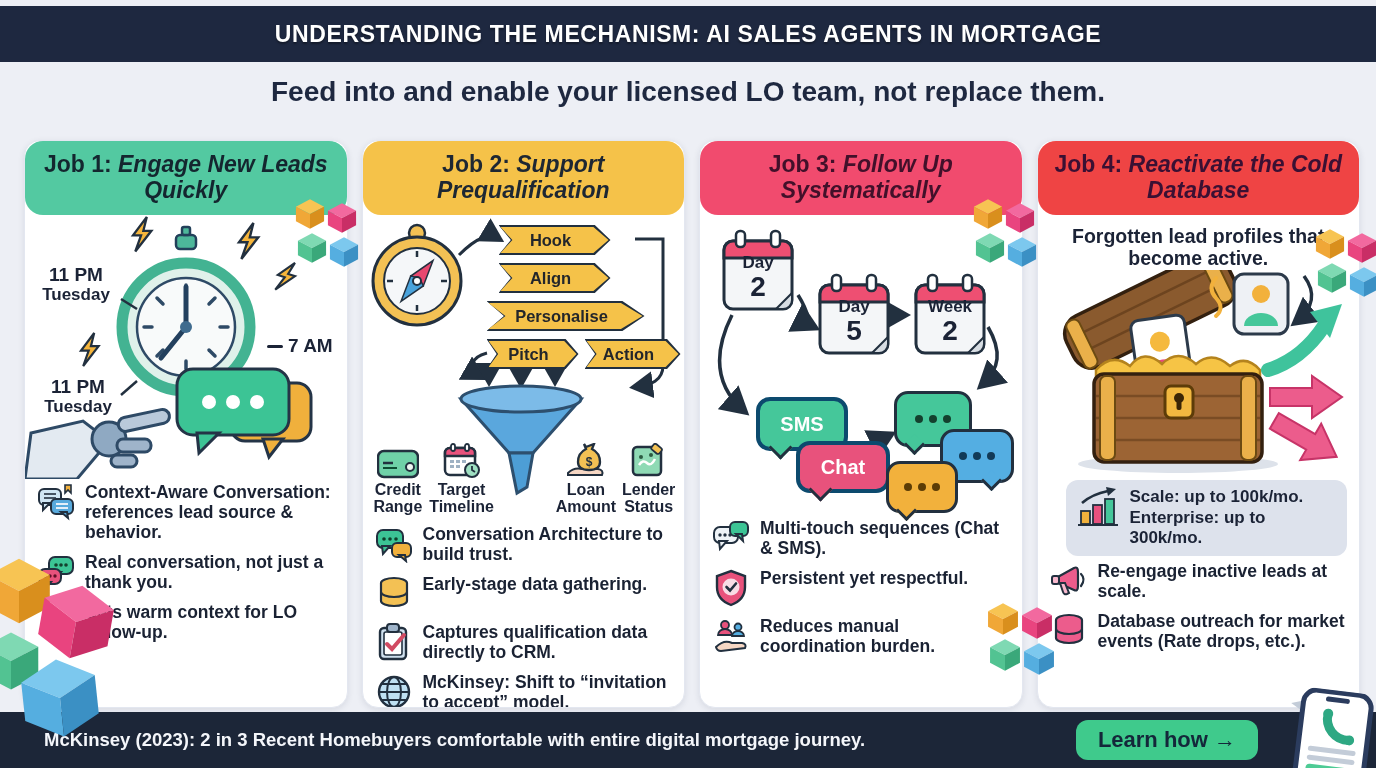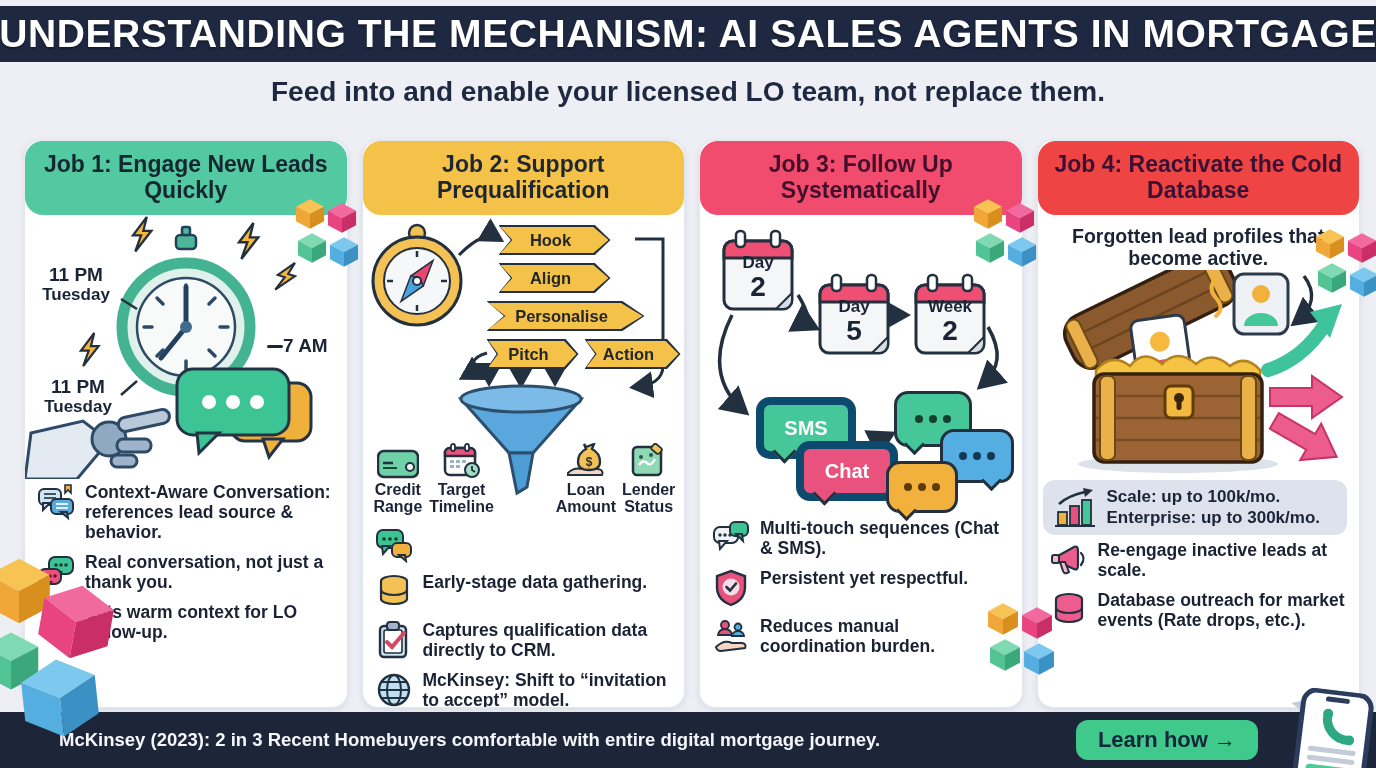--- a/index.html
+++ b/index.html
@@ -1,89 +1,89 @@
 <!DOCTYPE html>
 <html><head>
 <meta charset="utf-8">
 <style>
   html,body{margin:0;padding:0;background:#c9ccd6;}
   .canvas{position:relative;width:1376px;height:768px;background:#edeff5;overflow:hidden;
     font-family:"Liberation Sans","DejaVu Sans",sans-serif;color:#1b2336;}
   
   .top-bar{position:absolute;top:6px;left:0;right:0;height:56px;background:#1e2840;
     display:flex;align-items:center;justify-content:center;z-index:2;}
-  .top-title{color:#ffffff;font-size:39px;font-weight:800;letter-spacing:.6px;white-space:nowrap;
+  .top-title{color:#ffffff;font-size:23px;font-weight:800;letter-spacing:.6px;white-space:nowrap;
     text-shadow:0 2px 2px rgba(0,0,0,.35);}
   .subtitle{position:absolute;top:76px;left:0;right:0;text-align:center;font-size:28px;
     font-weight:600;color:#1e2840;z-index:2;}
   
   .cols{position:absolute;top:140px;left:24px;width:1336px;height:568px;display:grid;
     grid-template-columns:repeat(4,1fr);gap:14px;z-index:1;}
   .card{background:#ffffff;border:1px solid #e3e7f0;border-radius:16px;
     box-shadow:0 2px 6px rgba(25,35,70,.10);position:relative;overflow:hidden;}
   .pill{border-radius:18px;min-height:74px;display:flex;align-items:center;justify-content:center;
     text-align:center;padding:4px 14px;box-sizing:border-box;}
   .pill-text{font-size:23px;line-height:1.12;}
   .pill-text .ts{font-weight:800;}
-  .pill-text .tr{font-weight:700;}
+  .pill-text .tr{font-weight:700;font-style:italic;}
   .pill1{background:#53c9a1;color:#14262f;}
   .pill2{background:#f5c249;color:#1d2733;}
   .pill3{background:#f14b6e;color:#42102a;}
   .pill4{background:#ef4444;color:#3a1033;}
   .illus{position:relative;}
   .bullets{display:flex;flex-direction:column;gap:10px;padding:4px 12px 10px 12px;}
   .bullet{display:flex;gap:10px;align-items:flex-start;}
   .bicon{flex:0 0 38px;height:38px;display:flex;align-items:center;justify-content:center;}
   .bspacer{flex:0 0 38px;height:8px;}
   .btext{font-size:17.5px;font-weight:700;line-height:1.14;color:#1a2233;}
   
   .time-label{position:absolute;font-weight:800;color:#1b2336;line-height:1.0;text-align:center;}
   .time-label .a{display:block;font-size:19px;}
   .time-label .b{display:block;font-size:17px;margin-top:2px;}
   .tl1{left:8px;top:50px;width:86px;}
   .tl3{left:10px;top:162px;width:86px;}
-  .tl2{position:absolute;left:242px;top:120px;font-size:19px;font-weight:800;display:flex;align-items:center;}
+  .tl2{position:absolute;left:242px;top:120px;font-size:19px;font-weight:800;display:flex;align-items:center;gap:5px;}
   .tl2 .dash{display:inline-block;width:16px;height:3px;background:#1b2336;border-radius:2px;}
   
   .tag{position:absolute;height:30px;}
   .tag .t-out{position:absolute;inset:0;background:#22303f;
     clip-path:polygon(0 0,86% 0,100% 50%,86% 100%,0 100%,11% 50%);}
   .tag .t-in{position:absolute;inset:2px;background:#f5c249;display:flex;align-items:center;justify-content:center;
     clip-path:polygon(0 0,86% 0,100% 50%,86% 100%,0 100%,11% 50%);}
   .tag span{font-size:16.5px;font-weight:700;color:#23262b;padding-right:8px;text-align:center;}
   .fun-row{position:absolute;left:0;right:0;bottom:0;height:78px;display:flex;justify-content:space-between;padding:0 4px;}
   .fun-item{width:66px;text-align:center;}
   .fun-item .fi{height:36px;display:flex;align-items:flex-end;justify-content:center;}
   .fun-item .fl{font-size:16px;font-weight:700;line-height:1.05;margin-top:3px;}
   .fun-gap{width:64px;}
   
   .cal{position:absolute;width:76px;height:88px;}
   .cal svg{position:absolute;inset:0;}
   .cal .c1{position:absolute;top:26px;left:0;right:0;text-align:center;font-size:17px;font-weight:800;}
   .cal .c2{position:absolute;top:44px;left:0;right:0;text-align:center;font-size:28px;font-weight:800;}
-  .chip{position:absolute;border:8px solid #0c4a6e;border-radius:14px;display:flex;align-items:center;
+  .chip{position:absolute;border:4px solid #0c4a6e;border-radius:14px;display:flex;align-items:center;
     justify-content:center;color:#fff;font-weight:800;}
   .chip .tail{position:absolute;width:14px;height:14px;transform:rotate(45deg);}
   .chip-sms{left:56px;top:182px;width:84px;height:46px;background:#45c79a;font-size:20px;}
   .chip-sms .tail{left:12px;bottom:-9px;background:#45c79a;border-right:3px solid #22303f;border-bottom:3px solid #22303f;}
   .chip-chat{left:96px;top:226px;width:86px;height:44px;background:#e8527c;font-size:20px;}
   .chip-chat .tail{left:12px;bottom:-9px;background:#e8527c;border-right:3px solid #22303f;border-bottom:3px solid #22303f;}
   .bub{position:absolute;border:3px solid #22303f;border-radius:14px;display:flex;align-items:center;justify-content:center;}
   .bub .tail{position:absolute;width:12px;height:12px;transform:rotate(45deg);}
   .dots{display:flex;gap:6px;}
   .dots i{width:8px;height:8px;border-radius:50%;}
   
   .cap4{padding:10px 14px 0 14px;text-align:center;font-size:19.5px;font-weight:800;line-height:1.15;}
-  .stat-box{margin:4px 12px 2px 5px;background:#dde2ec;border-radius:12px;display:flex;align-items:center;
+  .stat-box{margin:4px 12px 2px 28px;background:#dde2ec;border-radius:12px;display:flex;align-items:flex-start;
     gap:10px;padding:7px 10px;}
   .stat-text{font-size:17px;font-weight:700;line-height:1.22;}
   
   .bottom-bar{position:absolute;left:0;right:0;bottom:0;height:56px;background:#1c2638;z-index:2;
     display:flex;align-items:center;}
-  .foot-text{margin-left:59px;color:#f4f6fa;font-size:18.5px;font-weight:600;line-height:1.22;text-align:right;}
+  .foot-text{margin-left:44px;color:#f4f6fa;font-size:18.5px;font-weight:600;line-height:1.22;text-align:right;}
   .foot-text .hb{font-weight:800;}
   .learn-btn{margin-left:auto;margin-right:118px;background:#3fca8c;color:#14273a;border:none;cursor:pointer;
     font-family:inherit;font-size:22px;font-weight:800;padding:7px 22px;border-radius:12px;}
   .phone{position:absolute;right:2px;bottom:-6px;z-index:3;transform:rotate(7deg);}
   
   .cube{position:absolute;pointer-events:none;}
   .zdec{z-index:6;}
   svg{display:block;}
 </style>
 </head>
@@ -346,20 +346,21 @@
             <svg width="38" height="38" viewBox="0 0 38 38">
                 <rect x="2" y="5" width="26" height="18" rx="6" fill="#3cc495" stroke="#22303f" stroke-width="2"></rect>
                 <polygon points="7,21 15,21 8,29" fill="#3cc495" stroke="#22303f" stroke-width="2"></polygon>
                 <circle cx="9" cy="14" r="1.8" fill="#0f3f2c"></circle>
                 <circle cx="15" cy="14" r="1.8" fill="#0f3f2c"></circle>
                 <circle cx="21" cy="14" r="1.8" fill="#0f3f2c"></circle>
                 <rect x="17" y="18" width="19" height="14" rx="5" fill="#f2b13c" stroke="#22303f" stroke-width="2"></rect>
                 <polygon points="30,30 24,30 31,36" fill="#f2b13c" stroke="#22303f" stroke-width="2"></polygon>
               </svg>
           </span>
+          <span class="btext">Conversation Architecture to build trust.</span>
         </div>
         <div class="bullet">
           <span class="bicon">
             <svg width="34" height="36" viewBox="0 0 34 36">
                 <ellipse cx="17" cy="7" rx="13" ry="5" fill="#f3c154" stroke="#22303f" stroke-width="2.2"></ellipse>
                 <path d="M4,7 v9 a13,5 0 0 0 26,0 v-9" fill="#f3c154" stroke="#22303f" stroke-width="2.2"></path>
                 <path d="M4,16 v9 a13,5 0 0 0 26,0 v-9" fill="#f3c154" stroke="#22303f" stroke-width="2.2"></path>
                 <path d="M4,16 a13,5 0 0 0 26,0" fill="none" stroke="#22303f" stroke-width="2.2"></path>
               </svg>
           </span>

